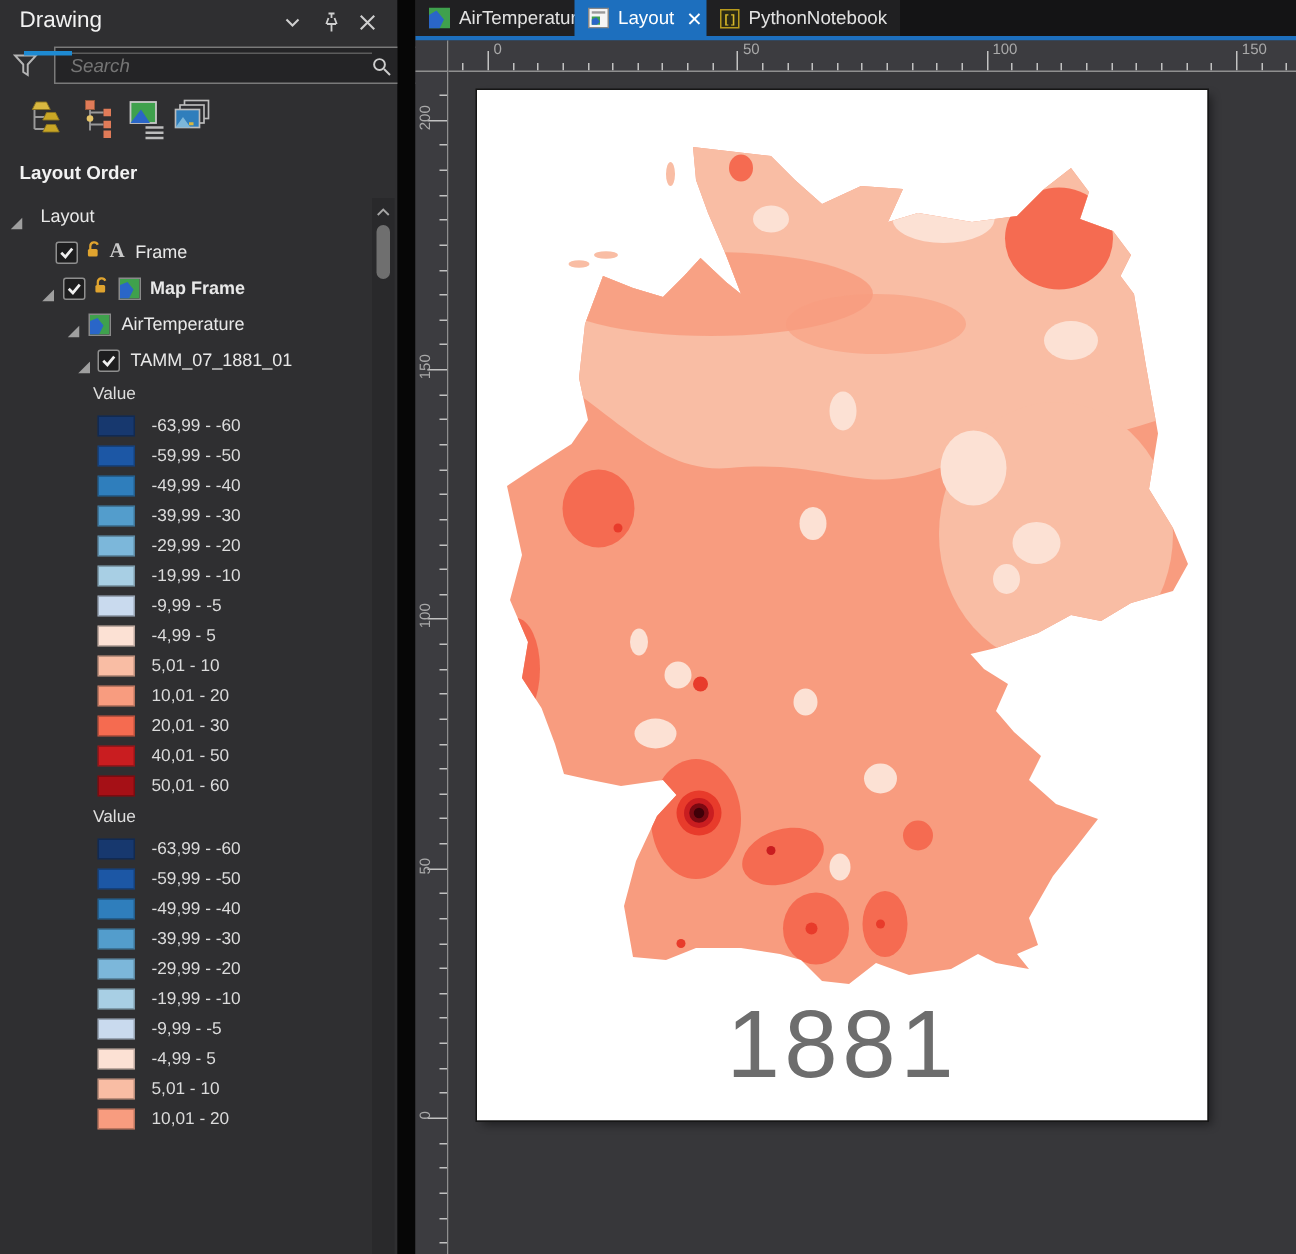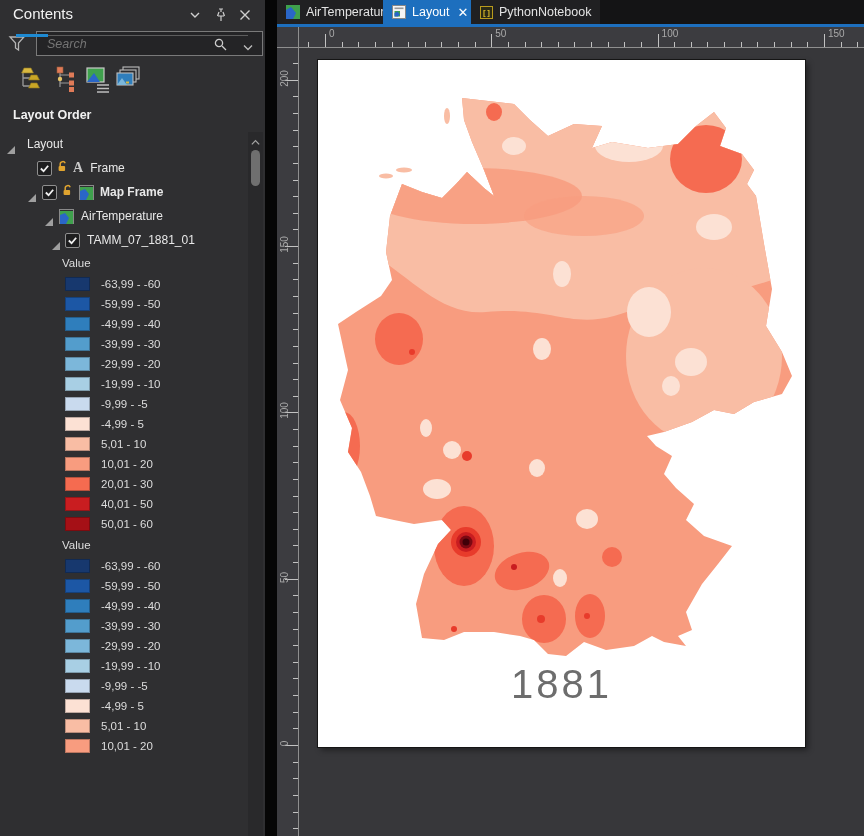--- a/index.html
+++ b/index.html
@@ -8,21 +8,21 @@
 
   
   #contents-panel{position:absolute;left:0;top:0;width:265px;height:836px;background:#2f2f31;color:#e8e8e8;}
   #panel-header{position:absolute;left:0;top:0;width:100%;height:28px;}
   #panel-title{position:absolute;left:13px;top:5px;font-size:15px;color:#f2f2f2;}
   .hdr-ico{position:absolute;top:7px;width:16px;height:16px;cursor:pointer;}
   #panel-chevron{right:62px;} #panel-pin{right:36px;} #panel-close{right:12px;}
 
   #search-row{position:absolute;left:0;top:30px;width:100%;height:28px;}
   #funnel{position:absolute;left:7px;top:4px;}
-  #search-box{position:absolute;left:36px;top:1px;width:227px;height:25px;background:#242426;border:1px solid #7a7a7a;}
+  #search-box{position:absolute;left:36px;top:1px;width:261px;height:25px;background:#242426;border:1px solid #7a7a7a;}
   #search-input{position:absolute;left:8px;top:4px;width:170px;background:transparent;border:none;outline:none;
      color:#cfcfcf;font-style:italic;font-size:12.5px;font-family:inherit;}
   #search-mag{position:absolute;right:34px;top:5px;}
   #search-chevron{position:absolute;right:8px;top:7px;}
 
   #toolbar{position:absolute;left:0;top:62px;width:100%;height:40px;}
   .tb-ico{position:absolute;top:2px;width:30px;height:30px;cursor:pointer;}
   #tb-underline-gray{position:absolute;left:16px;top:35px;width:232px;height:1px;background:#5c5c5c;}
   #tb-underline-blue{position:absolute;left:16px;top:34px;width:32px;height:3px;background:#1e8ad2;}
 
@@ -72,28 +72,28 @@
   .hlab{position:absolute;top:1px;font-size:10px;color:#a9a9a9;}
   .tick-v{position:absolute;right:0;height:1px;width:5px;background:#c2c2c2;}
   .tick-v.major{width:13px;}
   .vlab{position:absolute;left:-3px;width:20px;text-align:center;font-size:10px;color:#a9a9a9;transform:rotate(-90deg);}
 
   #canvas{position:absolute;left:22px;top:48px;width:565px;height:788px;background:#37373a;overflow:hidden;}
   #page{position:absolute;left:19px;top:12px;width:487px;height:687px;background:#ffffff;
         outline:1px solid #151515;box-shadow:3px 3px 6px rgba(0,0,0,.45);}
   #germany-map{position:absolute;left:16px;top:24px;}
   #year-text{position:absolute;left:0;top:604px;width:100%;text-align:center;
-       font-size:40px;font-weight:300;letter-spacing:3px;color:#6d6d6d;line-height:1;}
+       font-size:64px;font-weight:300;letter-spacing:3px;color:#6d6d6d;line-height:1;}
 </style>
 </head>
 <body>
 
 <div id="contents-panel">
   <div id="panel-header">
-    <span id="panel-title">Contents</span>
+    <span id="panel-title">Drawing</span>
     <span class="hdr-ico" id="panel-chevron">
       <svg width="16" height="16" viewBox="0 0 16 16">
           <path d="M4 6l4 4 4-4" stroke="#cfcfcf" stroke-width="1.4" fill="none"></path>
         </svg>
     </span>
     <span class="hdr-ico" id="panel-pin">
       <svg width="16" height="16" viewBox="0 0 16 16">
           <path d="M6 2h4M8 2v3M5 9h6M8 9v5M6 5l-1.5 4M10 5l1.5 4" stroke="#cfcfcf" stroke-width="1.2" fill="none"></path>
         </svg>
     </span>

